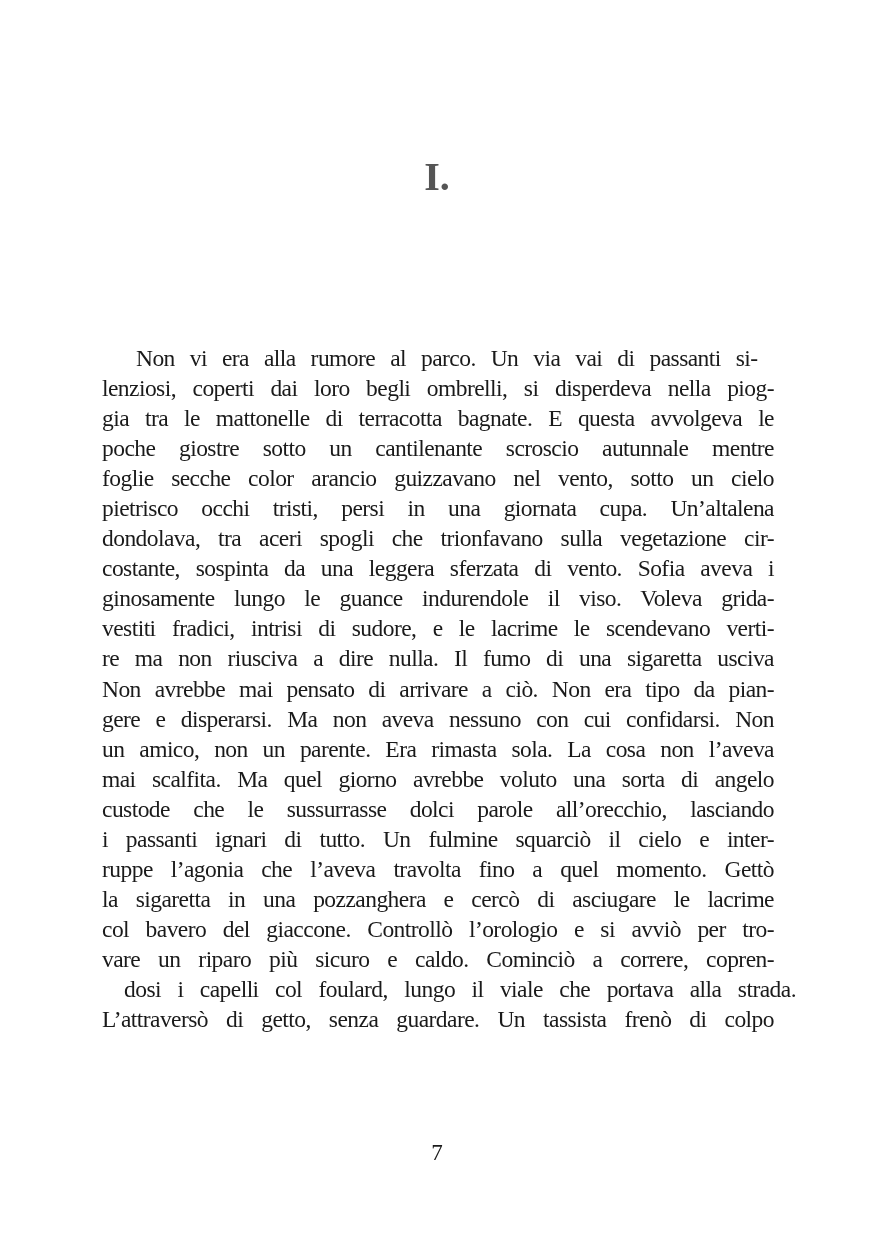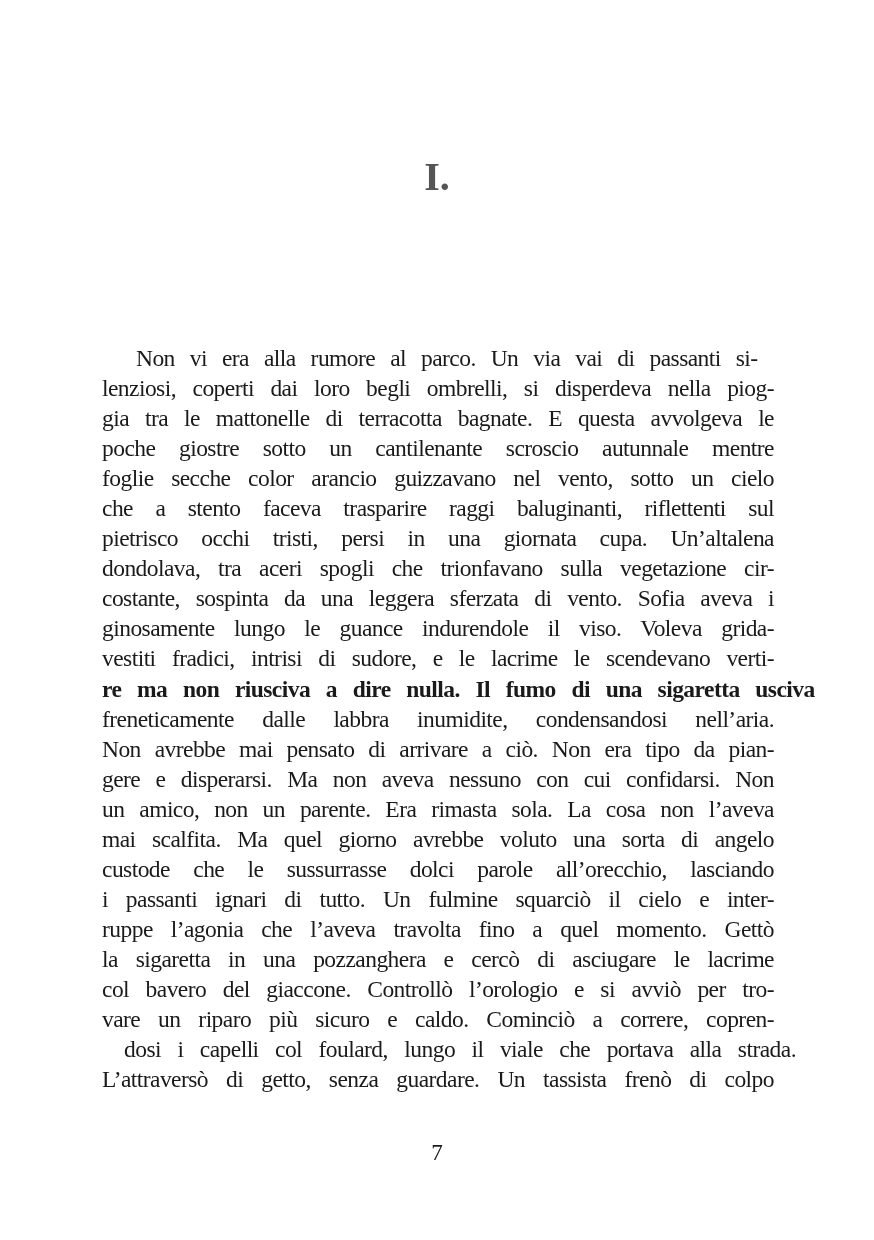--- a/index.html
+++ b/index.html
@@ -71,28 +71,26 @@
 <body>
 
 <h1 class="chapter-heading">I.</h1>
 
 <div class="body-text">
   <span class="line first" style="text-indent: 0px; padding-left: 34px;"><span class="fit" style="word-spacing: 9.63802px;">Non vi era alla rumore al parco. Un via vai di passanti si-</span></span>
   <span class="line" style="text-indent: 0px; padding-left: 0px;"><span class="fit" style="word-spacing: 11.1684px;">lenziosi, coperti dai loro begli ombrelli, si disperdeva nella piog-</span></span>
   <span class="line" style="text-indent: 0px; padding-left: 0px;"><span class="fit" style="word-spacing: 10.6047px;">gia tra le mattonelle di terracotta bagnate. E questa avvolgeva le</span></span>
   <span class="line" style="text-indent: 0px; padding-left: 0px;"><span class="fit" style="word-spacing: 18.2902px;">poche giostre sotto un cantilenante scroscio autunnale mentre</span></span>
   <span class="line" style="text-indent: 0px; padding-left: 0px;"><span class="fit" style="word-spacing: 12.309px;">foglie secche color arancio guizzavano nel vento, sotto un cielo</span></span>
-  <span class="line" style="text-indent: 0px; padding-left: 0px;"><span class="fit" style="word-spacing: 17.0996px;">che a stento faceva trasparire raggi baluginanti, riflettenti sul</span></span>
   <span class="line" style="text-indent: 0px; padding-left: 0px;"><span class="fit" style="word-spacing: 18.0176px;">pietrisco occhi tristi, persi in una giornata cupa. Un’altalena</span></span>
   <span class="line" style="text-indent: 0px; padding-left: 0px;"><span class="fit" style="word-spacing: 12.4961px;">dondolava, tra aceri spogli che trionfavano sulla vegetazione cir-</span></span>
   <span class="line" style="text-indent: 0px; padding-left: 0px;"><span class="fit" style="word-spacing: 10.4047px;">costante, sospinta da una leggera sferzata di vento. Sofia aveva i</span></span>
   <span class="line" style="text-indent: 0px; padding-left: 0px;"><span class="fit" style="word-spacing: 14.0527px;">ginosamente lungo le guance indurendole il viso. Voleva grida-</span></span>
   <span class="line" style="text-indent: 0px; padding-left: 0px;"><span class="fit" style="word-spacing: 10.9594px;">vestiti fradici, intrisi di sudore, e le lacrime le scendevano verti-</span></span>
-  <span class="line" style="text-indent: 0px; padding-left: 0px;"><span class="fit" style="word-spacing: 10.3711px; font-weight: bold;">re ma non riusciva a dire nulla. Il fumo di una sigaretta usciva</span></span>
-  <span class="line" style="text-indent: 0px; padding-left: 0px;"><span class="fit" style="word-spacing: 22.9625px;">freneticamente dalle labbra inumidite, condensandosi nell’aria.</span></span>
+  <span class="line" style="text-indent: 0px; padding-left: 0px;"><span class="fit" style="word-spacing: 10.3711px;">re ma non riusciva a dire nulla. Il fumo di una sigaretta usciva</span></span>
   <span class="line" style="text-indent: 0px; padding-left: 0px;"><span class="fit" style="word-spacing: 8.52604px;">Non avrebbe mai pensato di arrivare a ciò. Non era tipo da pian-</span></span>
   <span class="line" style="text-indent: 0px; padding-left: 0px;"><span class="fit" style="word-spacing: 9.975px;">gere e disperarsi. Ma non aveva nessuno con cui confidarsi. Non</span></span>
   <span class="line" style="text-indent: 0px; padding-left: 0px;"><span class="fit" style="word-spacing: 9.54545px;">un amico, non un parente. Era rimasta sola. La cosa non l’aveva</span></span>
   <span class="line" style="text-indent: 0px; padding-left: 0px;"><span class="fit" style="word-spacing: 11.0828px;">mai scalfita. Ma quel giorno avrebbe voluto una sorta di angelo</span></span>
   <span class="line" style="text-indent: 0px; padding-left: 0px;"><span class="fit" style="word-spacing: 17.9844px;">custode che le sussurrasse dolci parole all’orecchio, lasciando</span></span>
   <span class="line" style="text-indent: 0px; padding-left: 0px;"><span class="fit" style="word-spacing: 12.5298px;">i passanti ignari di tutto. Un fulmine squarciò il cielo e inter-</span></span>
   <span class="line" style="text-indent: 0px; padding-left: 0px;"><span class="fit" style="word-spacing: 12.6215px;">ruppe l’agonia che l’aveva travolta fino a quel momento. Gettò</span></span>
   <span class="line" style="text-indent: 0px; padding-left: 0px;"><span class="fit" style="word-spacing: 12.4688px;">la sigaretta in una pozzanghera e cercò di asciugare le lacrime</span></span>
   <span class="line" style="text-indent: 0px; padding-left: 0px;"><span class="fit" style="word-spacing: 11.1937px;">col bavero del giaccone. Controllò l’orologio e si avviò per tro-</span></span>
   <span class="line" style="text-indent: 0px; padding-left: 0px;"><span class="fit" style="word-spacing: 12.5359px;">vare un riparo più sicuro e caldo. Cominciò a correre, copren-</span></span>

